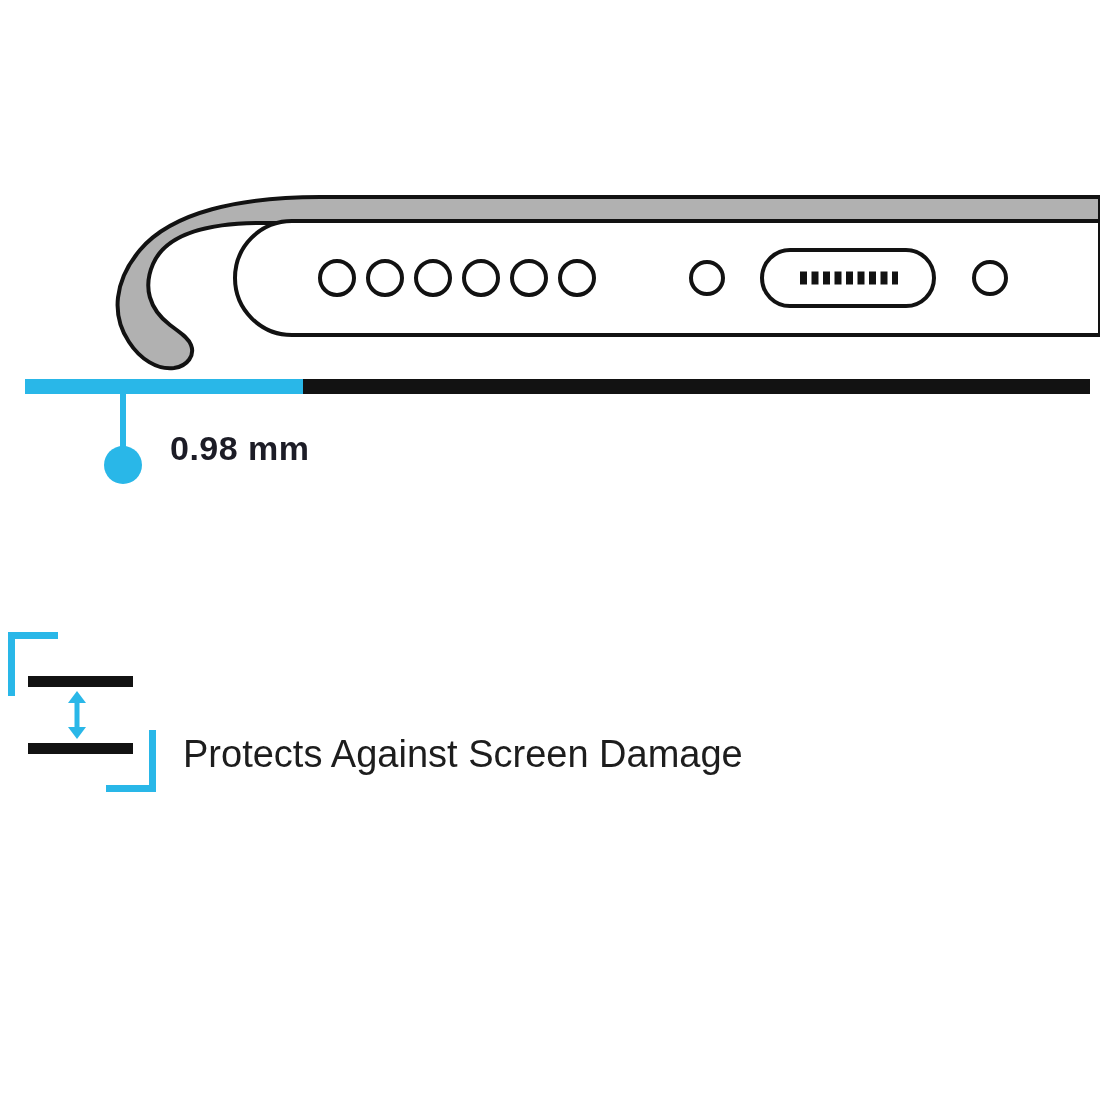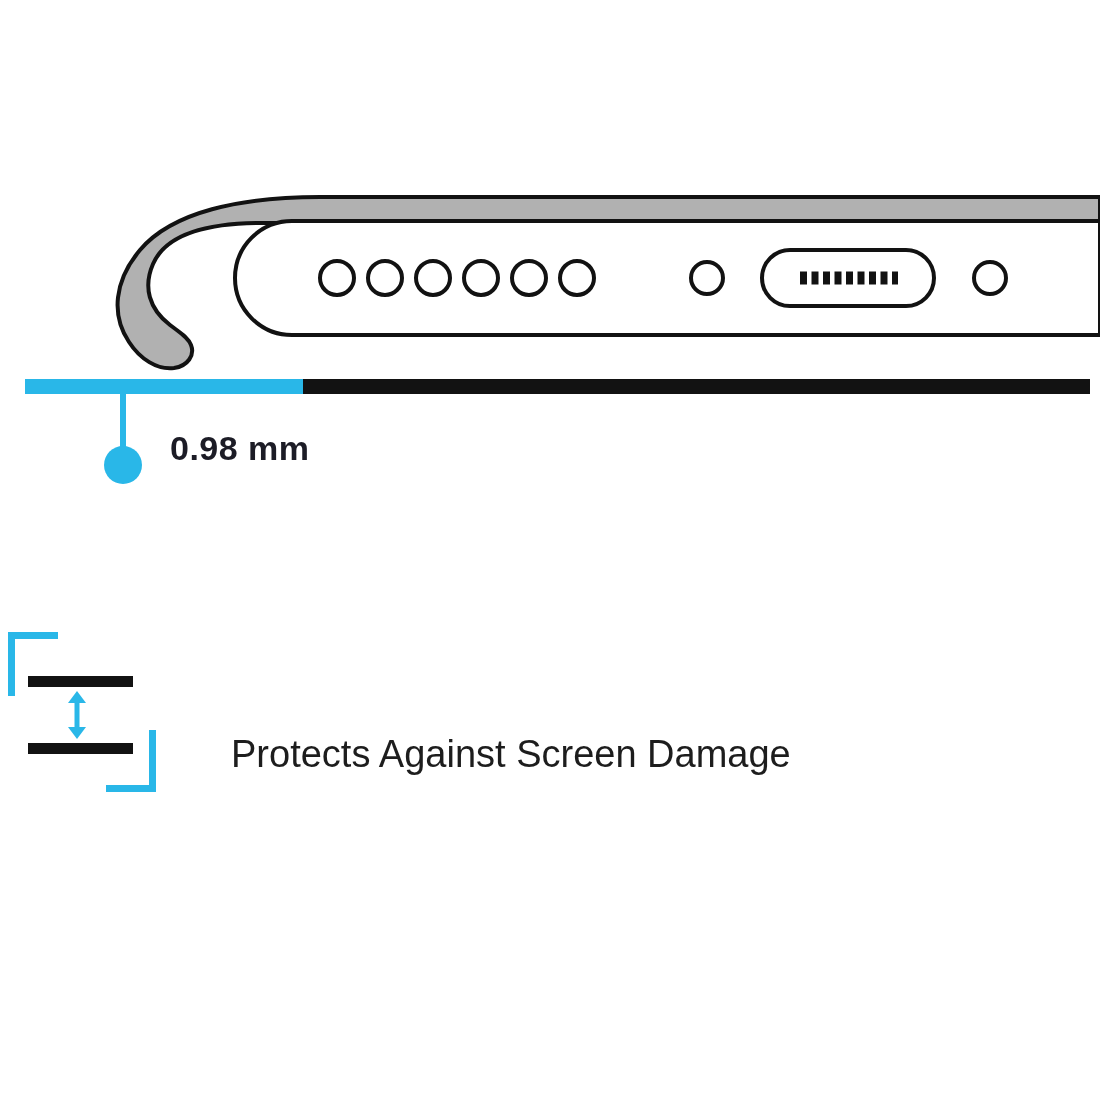--- a/index.html
+++ b/index.html
@@ -35,21 +35,21 @@
   .bracket-tl{left:8px;top:632px;width:50px;height:64px;border-left:7px solid var(--accent-cyan);border-top:7px solid var(--accent-cyan);}
   .bracket-br{left:106px;top:730px;width:50px;height:62px;border-right:7px solid var(--accent-cyan);border-bottom:7px solid var(--accent-cyan);}
   .lift-line{position:absolute;left:28px;width:105px;height:11px;background:var(--line-black);}
   .lift-line-top{top:676px;}
   .lift-line-bottom{top:743px;}
   .lift-arrow{position:absolute;left:60px;top:691px;width:34px;height:48px;}
   .lift-arrow line{stroke:var(--accent-cyan);stroke-width:5;}
   .lift-arrow polygon{fill:var(--accent-cyan);}
 
   .feature-title{position:absolute;left:182px;top:645px;font-size:63px;font-weight:bold;color:#161616;letter-spacing:-1px;}
-  .feature-subtitle{position:absolute;left:183px;top:733px;font-size:38px;font-weight:normal;color:#1d1d1d;letter-spacing:0;margin-left:48px;}
+  .feature-subtitle{position:absolute;left:183px;top:733px;font-size:38px;font-weight:normal;color:#1d1d1d;letter-spacing:0;}
 </style>
 </head>
 <body>
 
 <div class="canvas">
 
   <svg class="illustration" viewBox="0 0 1100 500" aria-hidden="true">
 
     <path class="case-fill" d="M 1100 197 L 320 197
          C 240 197 172 212 140 250

